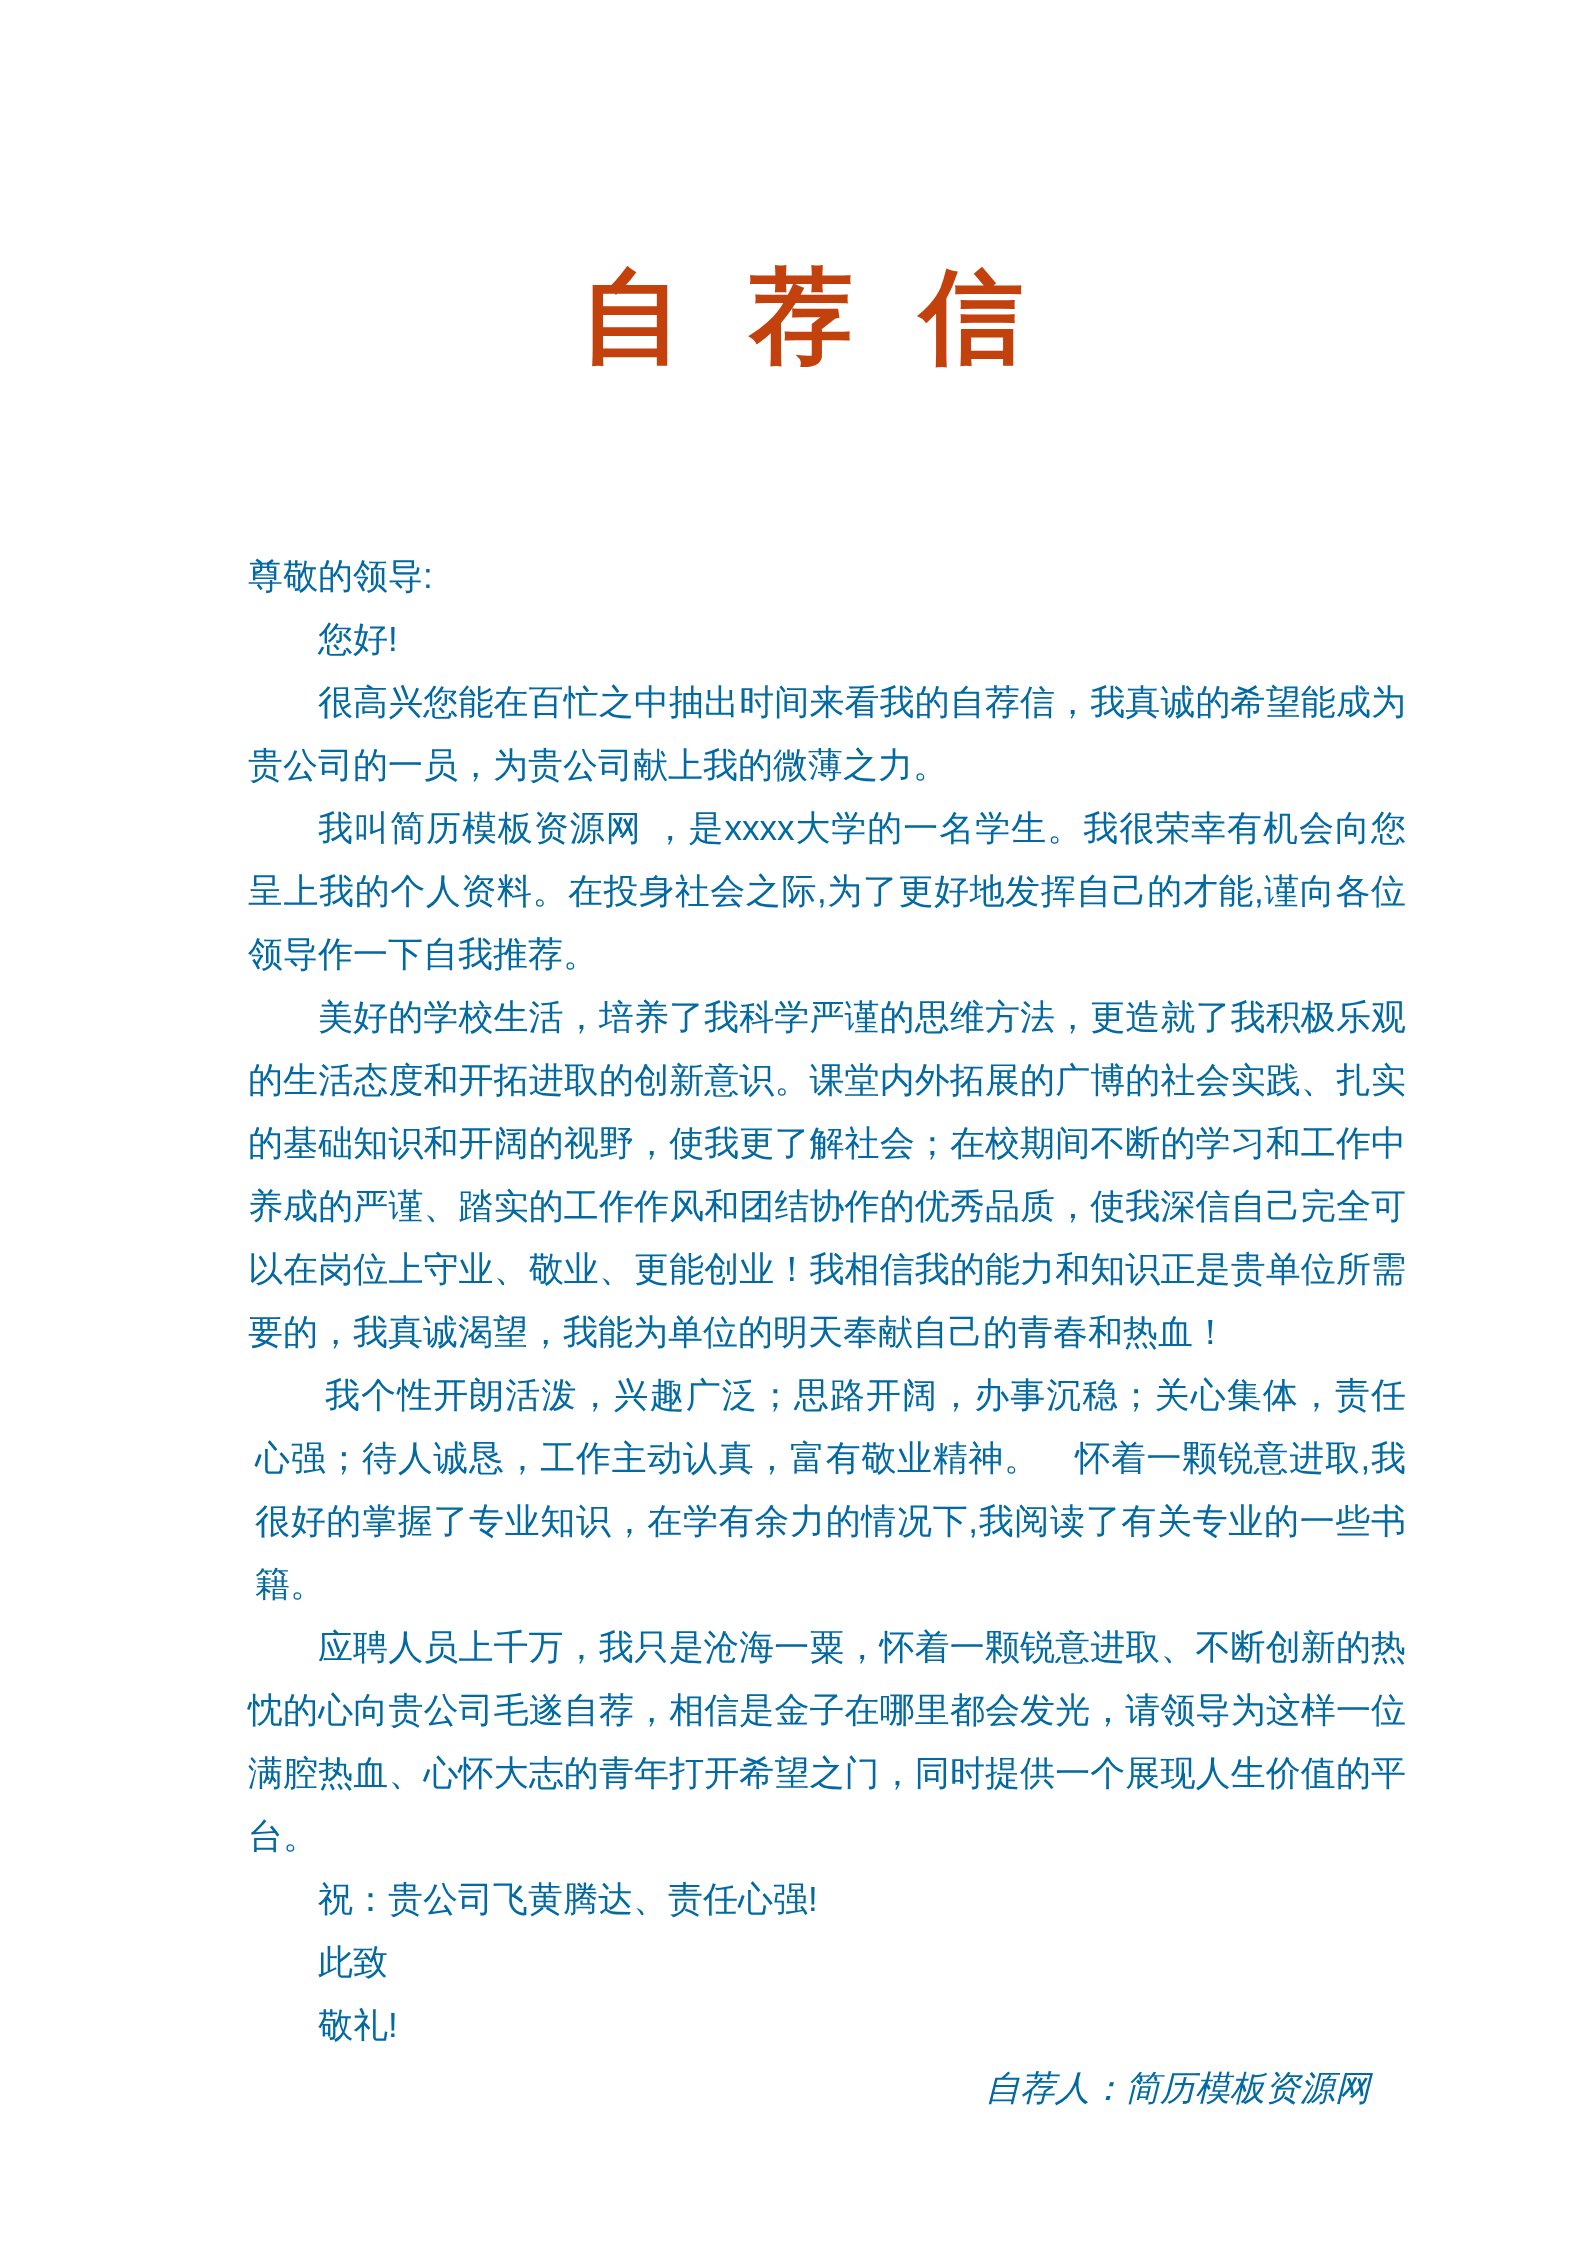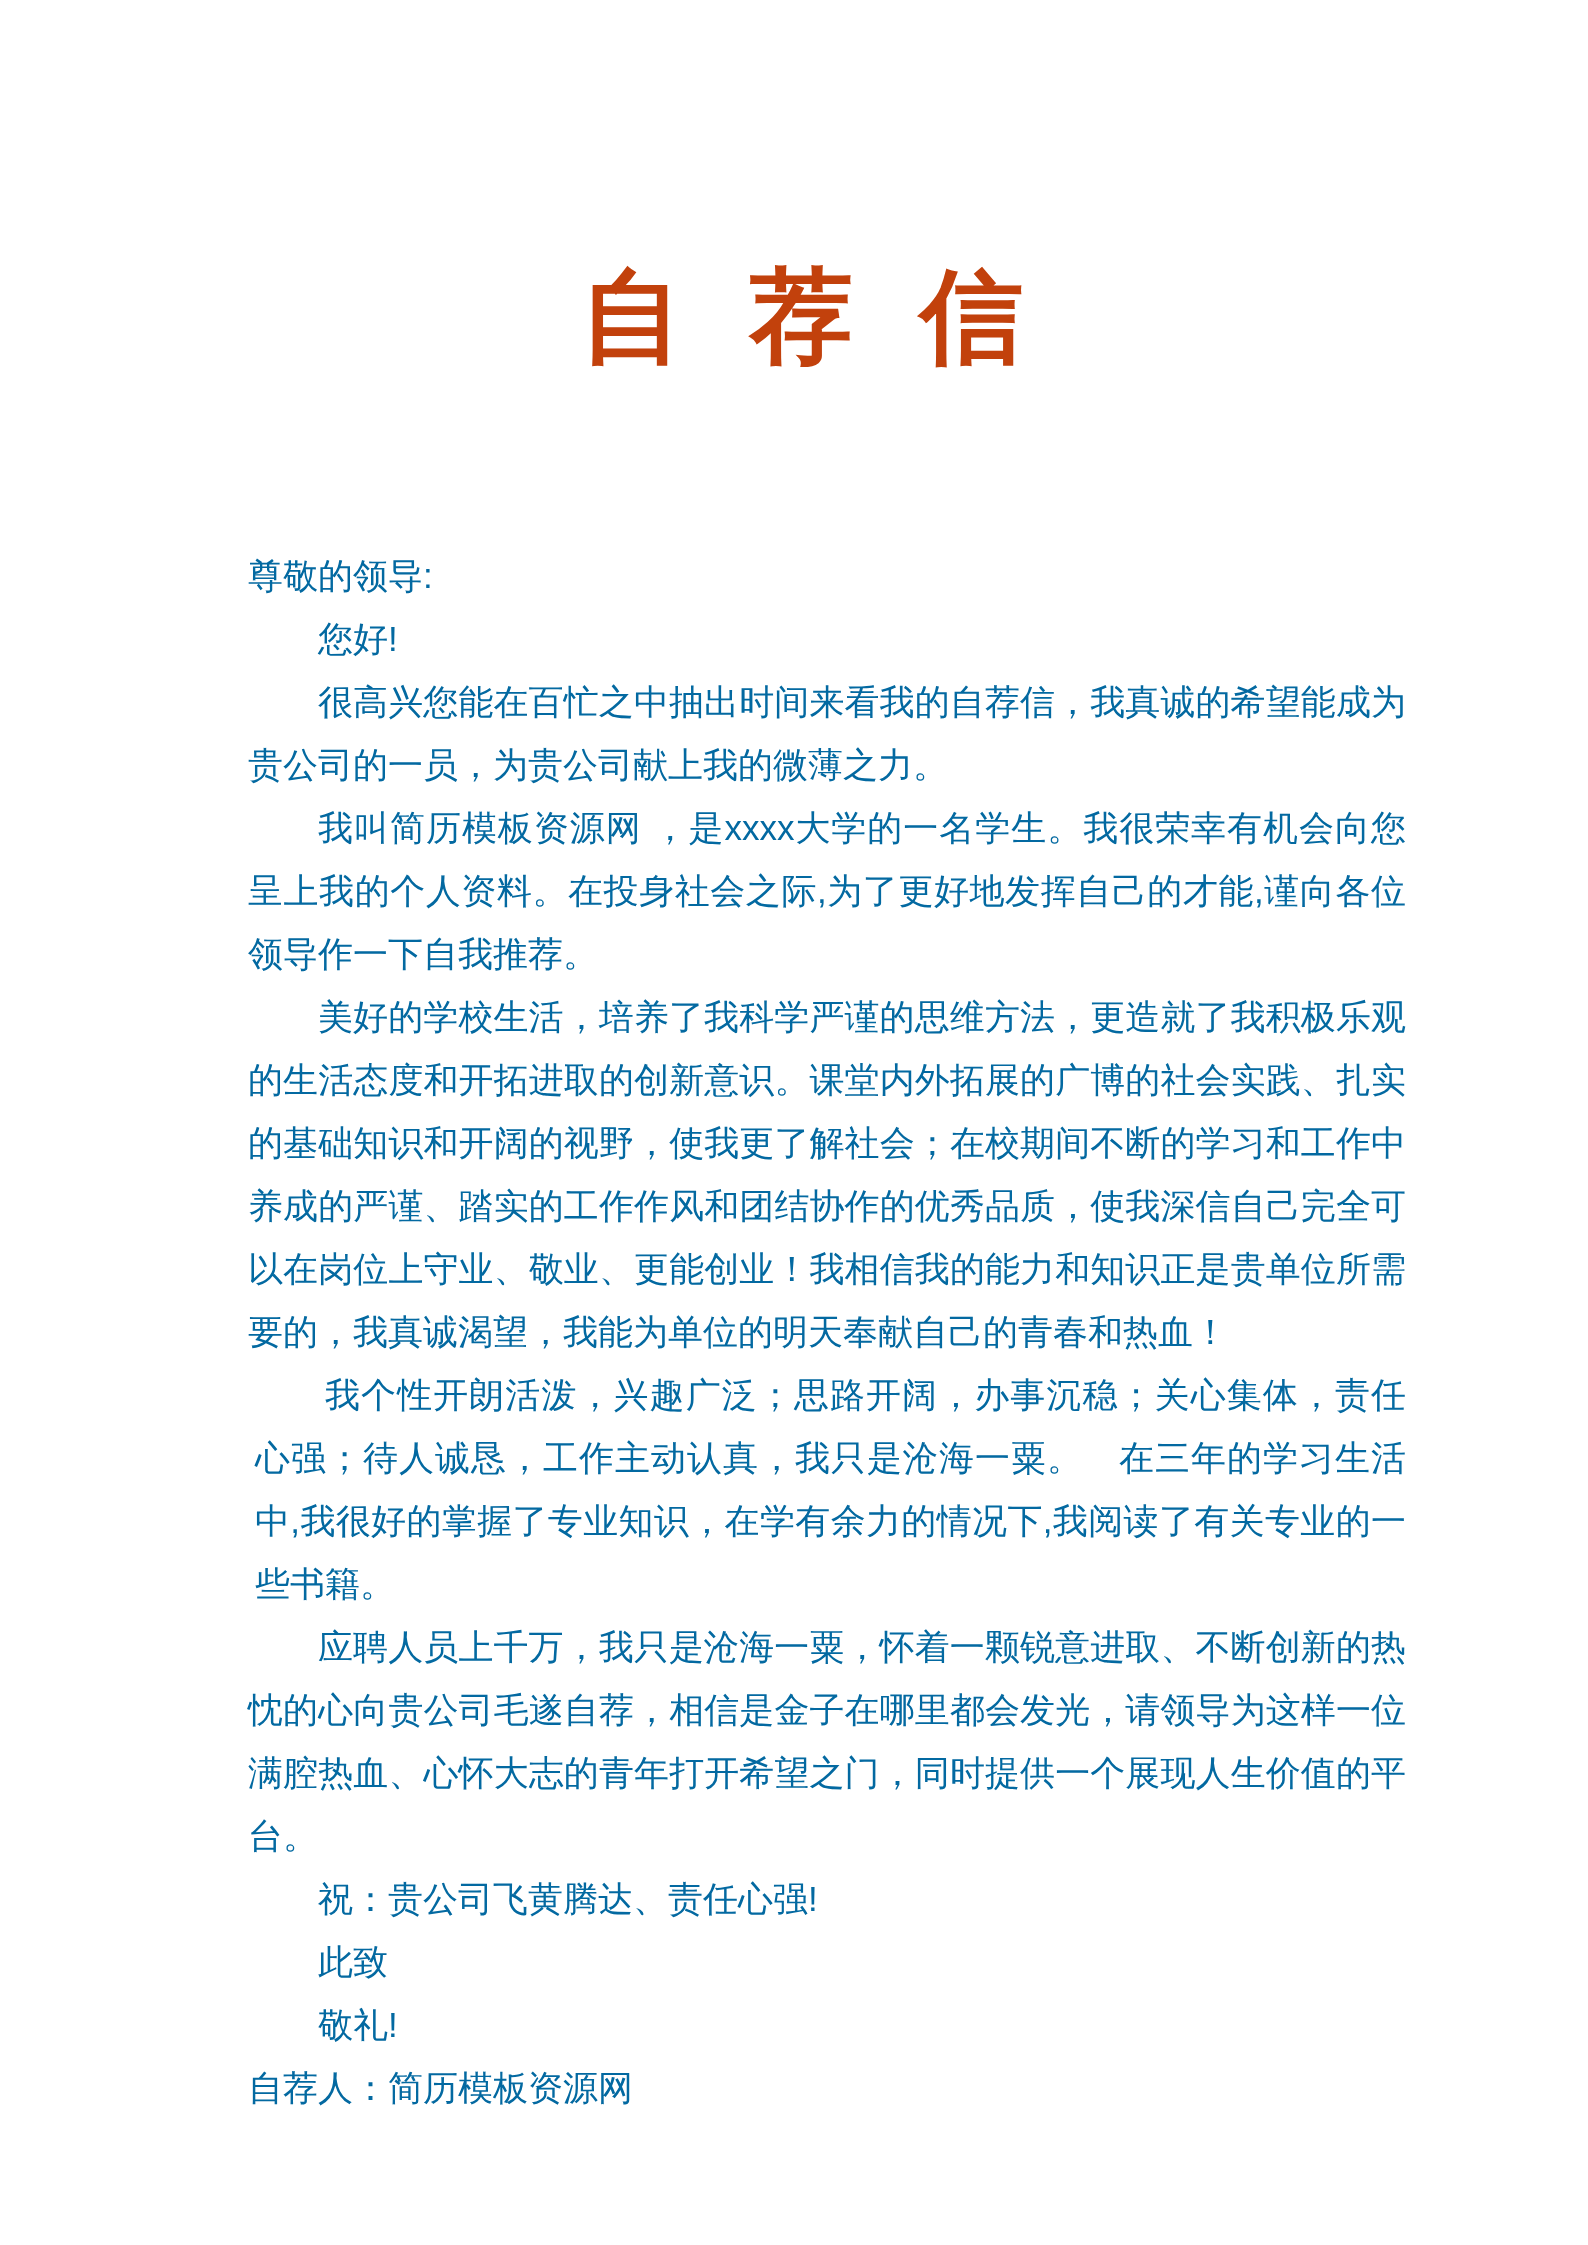--- a/index.html
+++ b/index.html
@@ -45,22 +45,23 @@
     text-indent: 2em;
   }
   .letter-body p.salutation {
     text-indent: 0;
   }
   .letter-body p.shifted {
     margin-left: 7px;
   }
   .letter-body p.signature {
     text-indent: 0;
-    text-align: left;
+    text-align: right;
     padding-right: 36px;
+    font-style: italic;
   }
 </style>
 </head>
 <body>
 
 <div class="page">
 
   <h1 class="doc-title">自荐信</h1>
 
   <div class="letter-body">
@@ -68,21 +69,21 @@
     <p class="salutation">尊敬的领导:</p>
 
     <p>您好!</p>
 
     <p>很高兴您能在百忙之中抽出时间来看我的自荐信，我真诚的希望能成为贵公司的一员，为贵公司献上我的微薄之力。</p>
 
     <p>我叫简历模板资源网 ，是xxxx大学的一名学生。我很荣幸有机会向您呈上我的个人资料。在投身社会之际,为了更好地发挥自己的才能,谨向各位领导作一下自我推荐。</p>
 
     <p>美好的学校生活，培养了我科学严谨的思维方法，更造就了我积极乐观的生活态度和开拓进取的创新意识。课堂内外拓展的广博的社会实践、扎实的基础知识和开阔的视野，使我更了解社会；在校期间不断的学习和工作中养成的严谨、踏实的工作作风和团结协作的优秀品质，使我深信自己完全可以在岗位上守业、敬业、更能创业！我相信我的能力和知识正是贵单位所需要的，我真诚渴望，我能为单位的明天奉献自己的青春和热血！</p>
 
-    <p class="shifted">我个性开朗活泼，兴趣广泛；思路开阔，办事沉稳；关心集体，责任心强；待人诚恳，工作主动认真，我只是沧海一粟。　在三年的学习生活中,我很好的掌握了专业知识，在学有余力的情况下,我阅读了有关专业的一些书籍。</p>
+    <p class="shifted">我个性开朗活泼，兴趣广泛；思路开阔，办事沉稳；关心集体，责任心强；待人诚恳，工作主动认真，富有敬业精神。　怀着一颗锐意进取,我很好的掌握了专业知识，在学有余力的情况下,我阅读了有关专业的一些书籍。</p>
 
     <p>应聘人员上千万，我只是沧海一粟，怀着一颗锐意进取、不断创新的热忱的心向贵公司毛遂自荐，相信是金子在哪里都会发光，请领导为这样一位满腔热血、心怀大志的青年打开希望之门，同时提供一个展现人生价值的平台。</p>
 
     <p>祝：贵公司飞黄腾达、责任心强!</p>
 
     <p>此致</p>
 
     <p>敬礼!</p>
 
     <p class="signature">自荐人：简历模板资源网</p>

